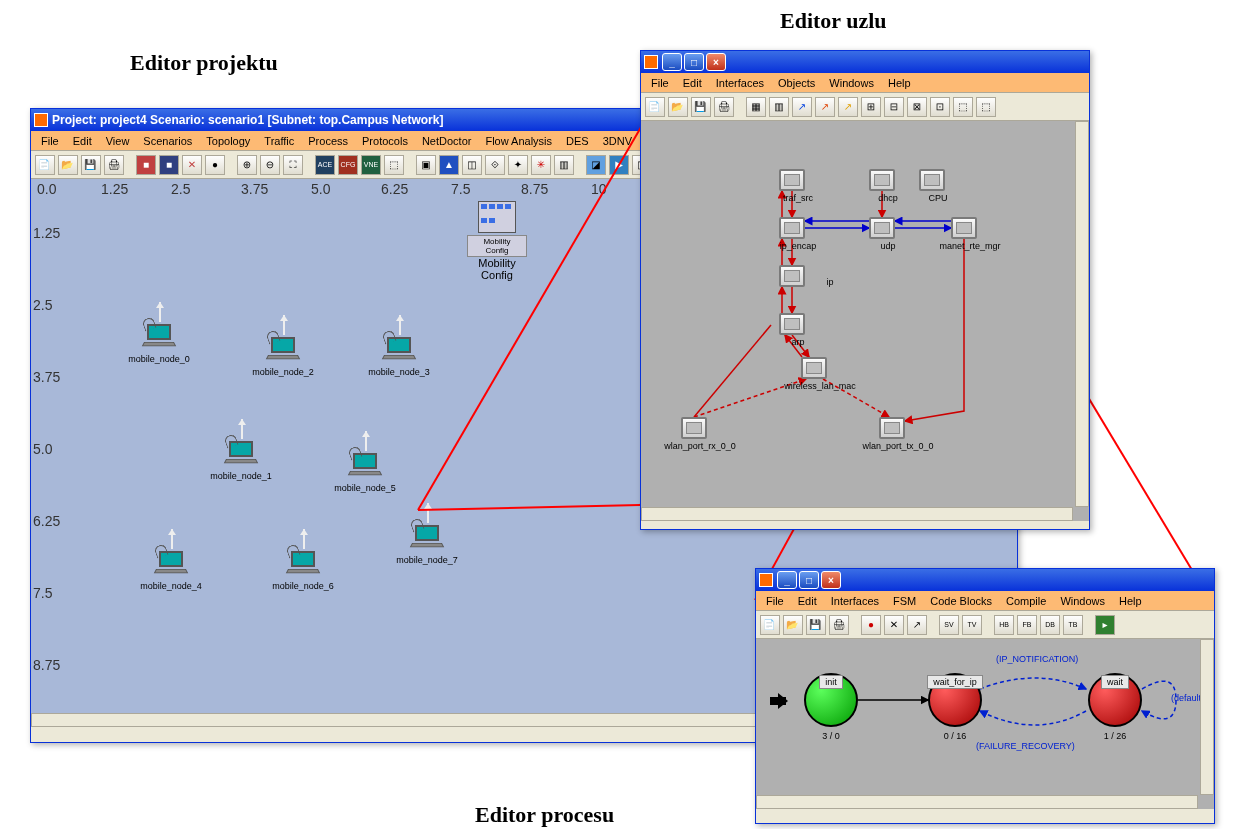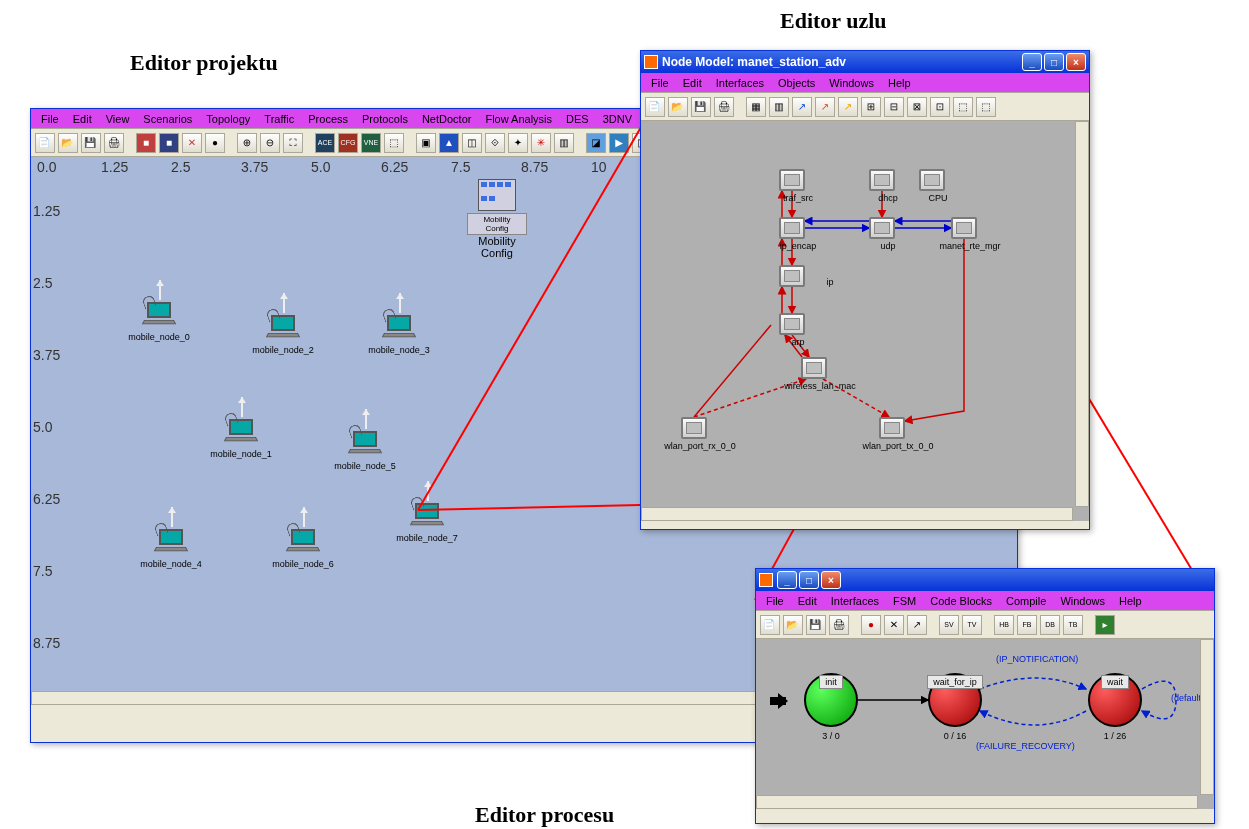--- a/index.html
+++ b/index.html
@@ -46,21 +46,21 @@
   width: 20px; height: 18px;
   background: linear-gradient(#6a9ef0,#1a4bc0);
   border: 1px solid #fff;
   border-radius: 3px;
   display: flex; align-items: center; justify-content: center;
   color: #fff; font-weight: bold; font-size: 10px;
   cursor: pointer;
 }
 .winbtn.close { background: linear-gradient(#f08b6a,#c0301a); }
 .menubar {
-  background: #d946ef;
+  background: #fdba74;
   border-bottom: 1px solid #aca899;
   height: 20px;
   display: flex;
   align-items: center;
   padding: 0 4px;
   gap: 2px;
 }
 .menu-item {
   padding: 2px 6px;
   cursor: pointer;
@@ -278,20 +278,29 @@
 }
 </style>
 </head>
 <body>
 
 <div class="caption" style="left:130px; top:50px;">Editor projektu</div>
 <div class="caption" style="left:780px; top:8px;">Editor uzlu</div>
 <div class="caption" style="left:475px; top:802px;">Editor procesu</div>
 
 <div class="window" style="left:30px; top:108px; width:988px; height:635px;">
+  <div class="titlebar">
+    <span class="app-icon"></span>
+    <span class="title-text">Project: project4 Scenario: scenario1  [Subnet: top.Campus Network]</span>
+    <div class="winbtns">
+      <div class="winbtn">_</div>
+      <div class="winbtn">□</div>
+      <div class="winbtn close">×</div>
+    </div>
+  </div>
   <div class="menubar">
     <span class="menu-item">File</span>
     <span class="menu-item">Edit</span>
     <span class="menu-item">View</span>
     <span class="menu-item">Scenarios</span>
     <span class="menu-item">Topology</span>
     <span class="menu-item">Traffic</span>
     <span class="menu-item">Process</span>
     <span class="menu-item">Protocols</span>
     <span class="menu-item">NetDoctor</span>
@@ -440,21 +449,20 @@
         </div>
       </div>
 
     <div class="hscroll"></div>
   </div>
 </div>
 
 <div class="window" style="left:640px; top:50px; width:450px; height:480px; z-index:5;">
   <div class="titlebar">
     <span class="app-icon"></span>
-    <span class="title-text">Node Model: manet_station_adv</span>
     <div class="winbtns">
       <div class="winbtn">_</div>
       <div class="winbtn">□</div>
       <div class="winbtn close">×</div>
     </div>
   </div>
   <div class="menubar">
     <span class="menu-item">File</span>
     <span class="menu-item">Edit</span>
     <span class="menu-item">Interfaces</span>

